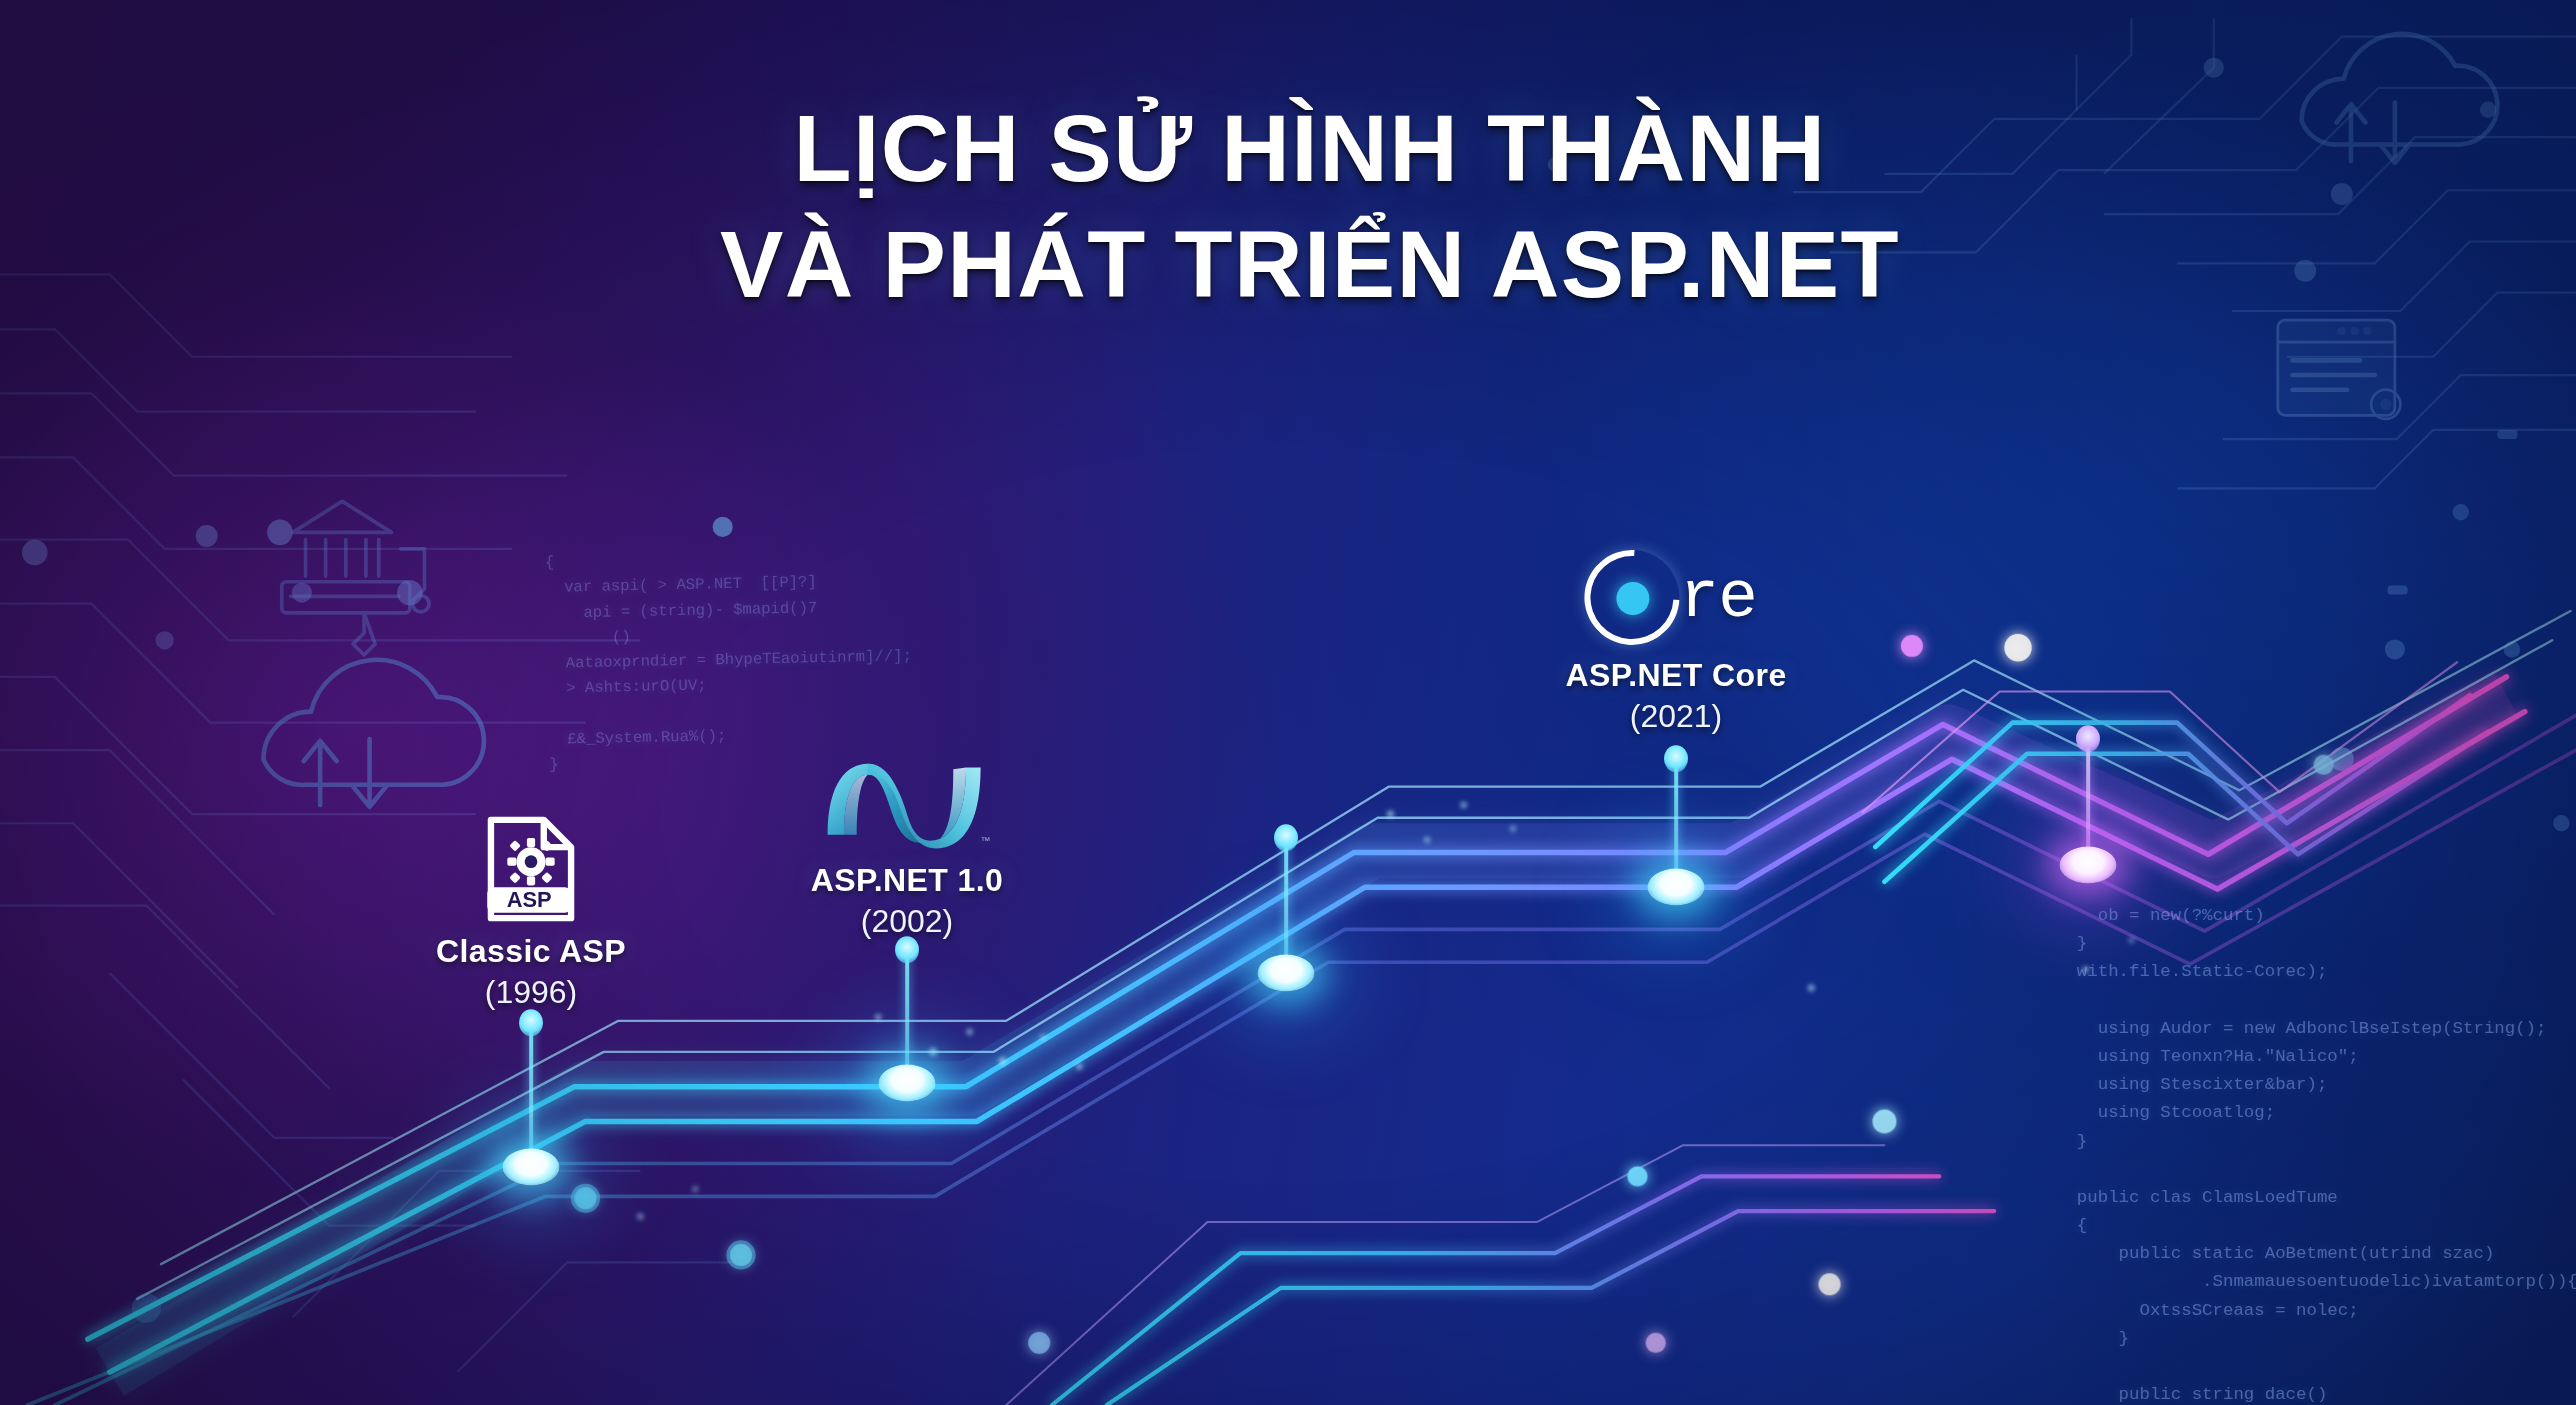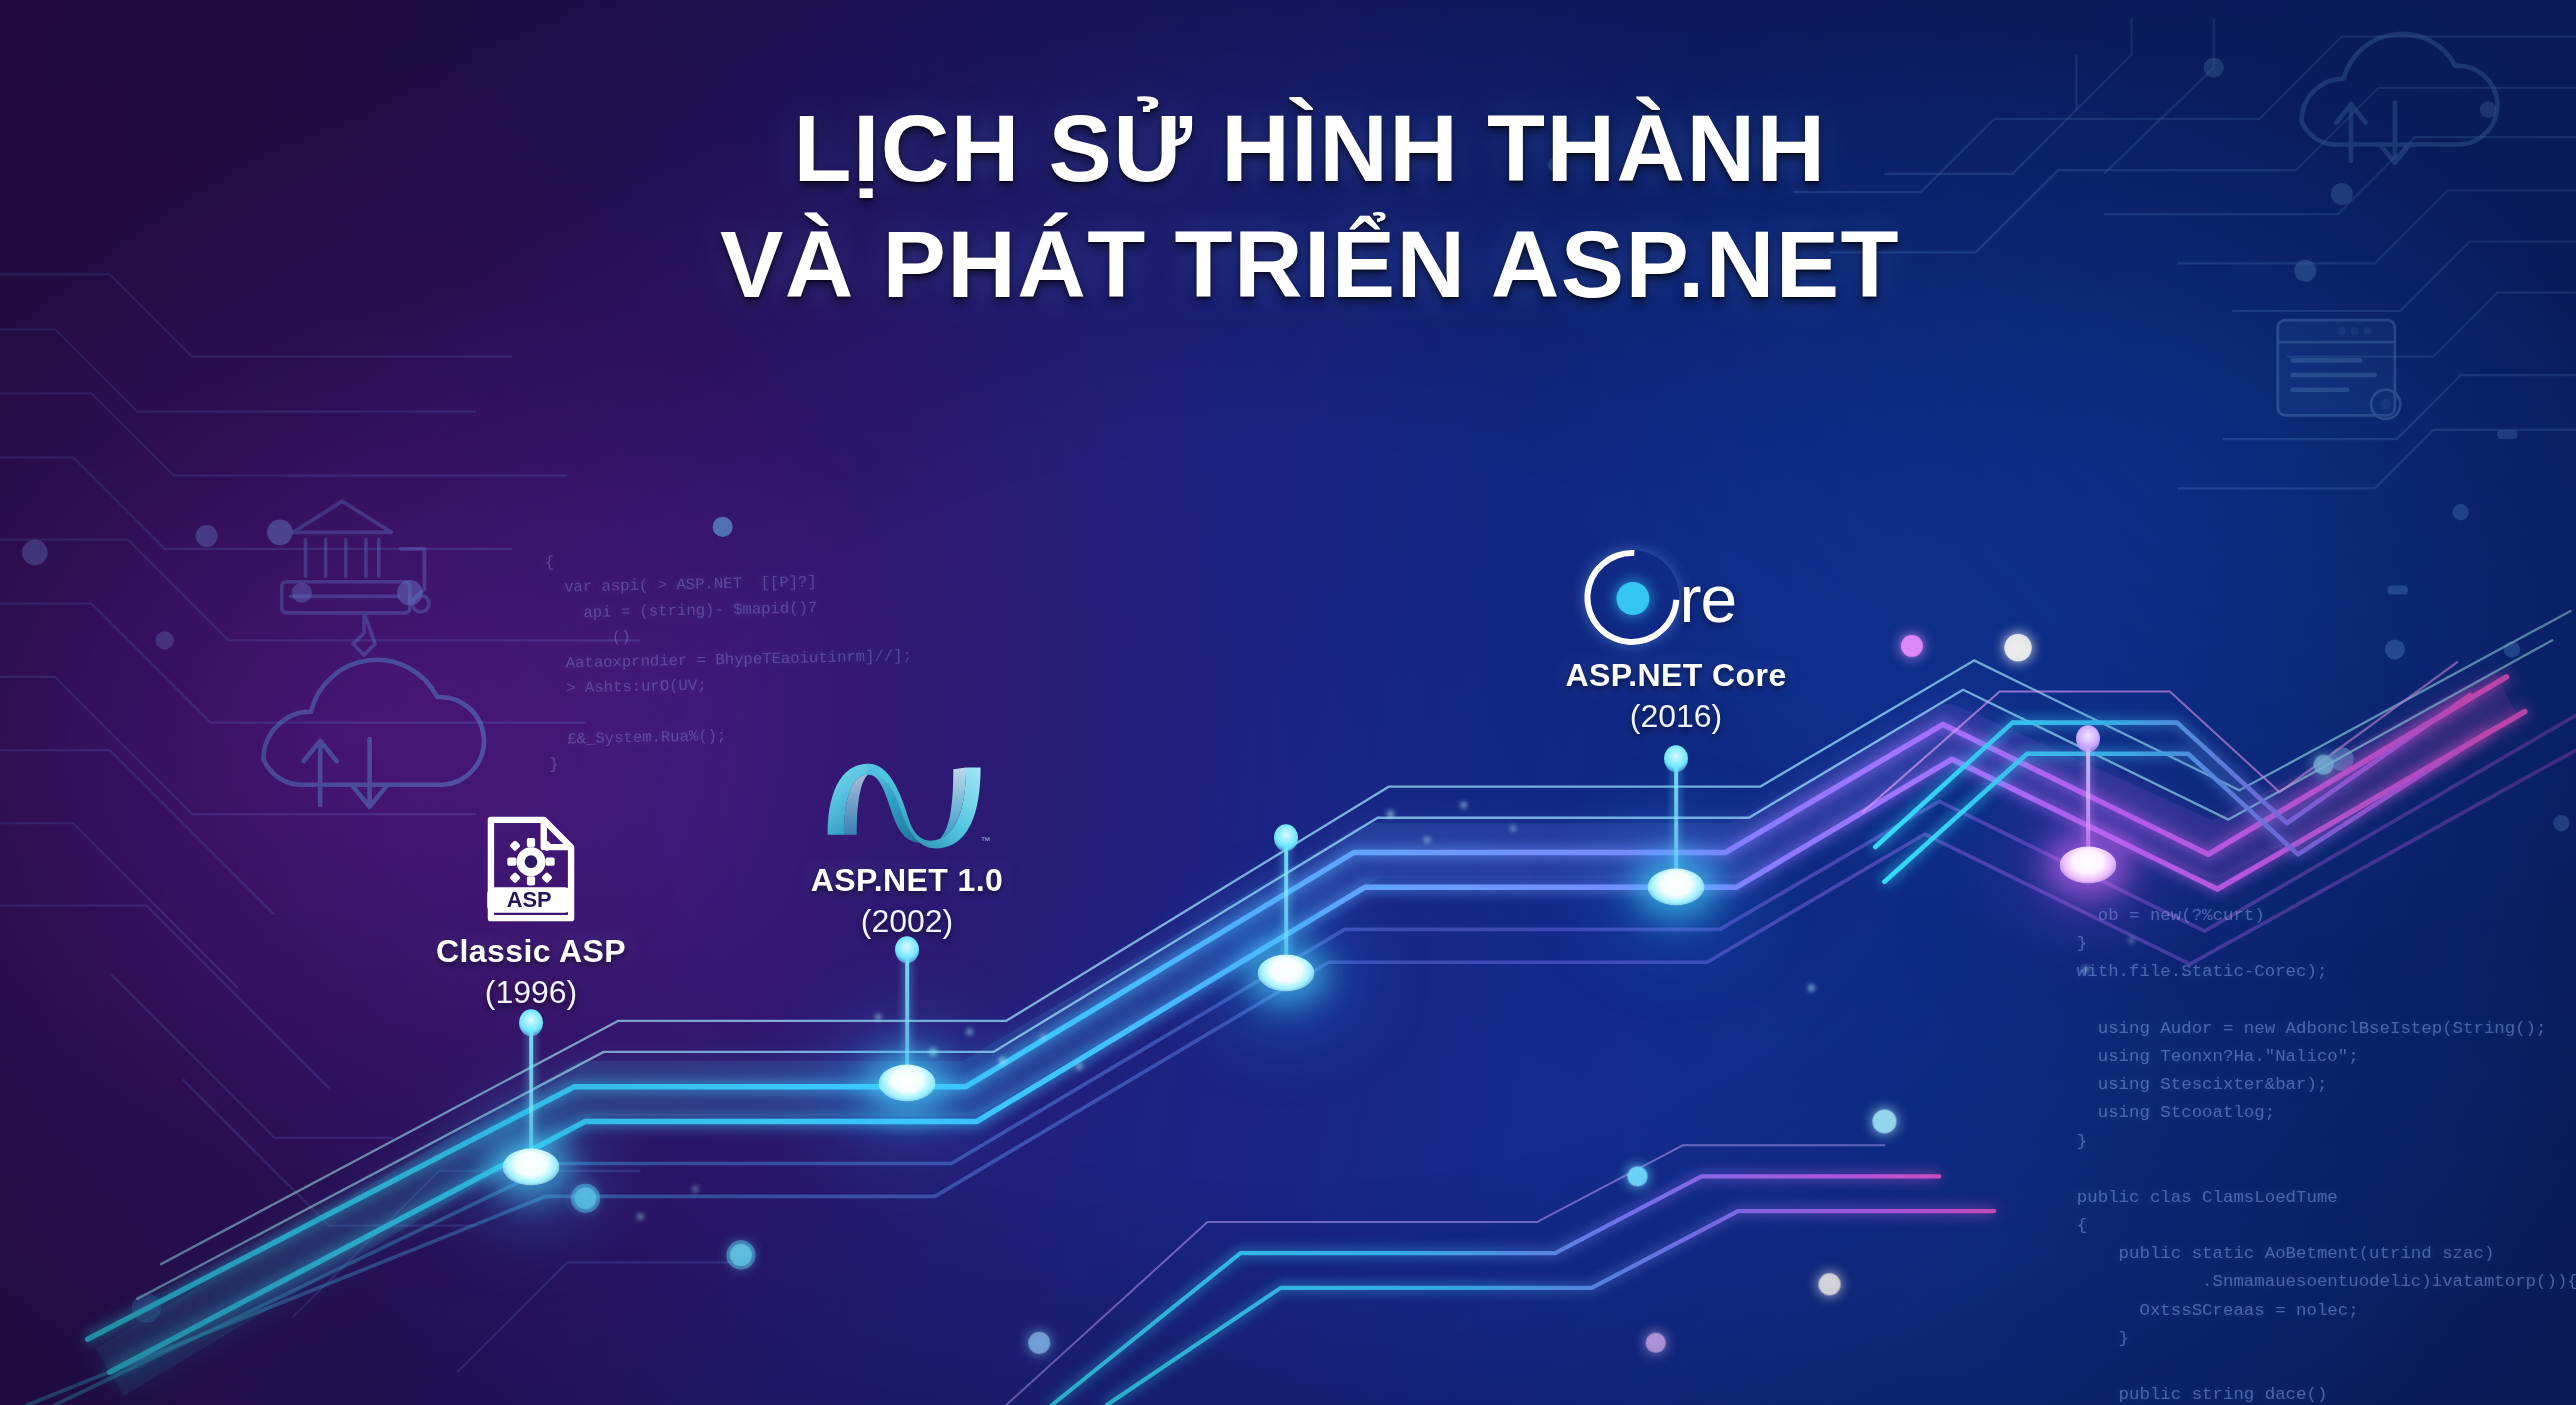--- a/index.html
+++ b/index.html
@@ -124,21 +124,21 @@
     background:radial-gradient(ellipse at 50% 42%, #ffffff 0%, #fdf2ff 38%, #ecb9ff 62%, rgba(220,130,255,0.25) 100%);
     box-shadow:
       0 0 31px 12.8px rgba(225,110,255,0.60),
       0 0 84px 38px rgba(180,70,240,0.30);
   }
 
   
   .icon-asp-doc { width:102px; height:110px; }
   .icon-dotnet-swoosh { width:174px; height:102px; }
   .icon-code-window { width:117px; height:101px; }
-  .icon-core { width:183px; height:101px; display:flex; align-items:center; justify-content:flex-start; }
+  .icon-core { width:183px; height:101px; display:flex; align-items:center; justify-content:flex-start;font-family:Liberation Mono, monospace; }
   .icon-dotnet-text {
     color:#ffffff; font-weight:700; font-size:77px; letter-spacing:0px;
     line-height:1; text-shadow:0 2.7px 7.3px rgba(0,0,0,0.5);
   }
 
   .core-wrap { position:relative; width:183px; height:95px; }
   .core-c {
     position:absolute; left:0; top:0;
     width:95px; height:95px;
     border-radius:50%;
@@ -498,18 +498,18 @@
     <div class="ms-icon">
       <div class="icon-core">
         <div class="core-wrap">
           <div class="core-c"></div>
           <div class="core-dot"></div>
           <div class="core-re">re</div>
         </div>
       </div>
     </div>
     <div class="ms-name">ASP.NET Core</div>
-    <div class="ms-year">(2016)</div>
+    <div class="ms-year">(2021)</div>
   </div>
 
 
 </div>
 
 
 </body></html>

